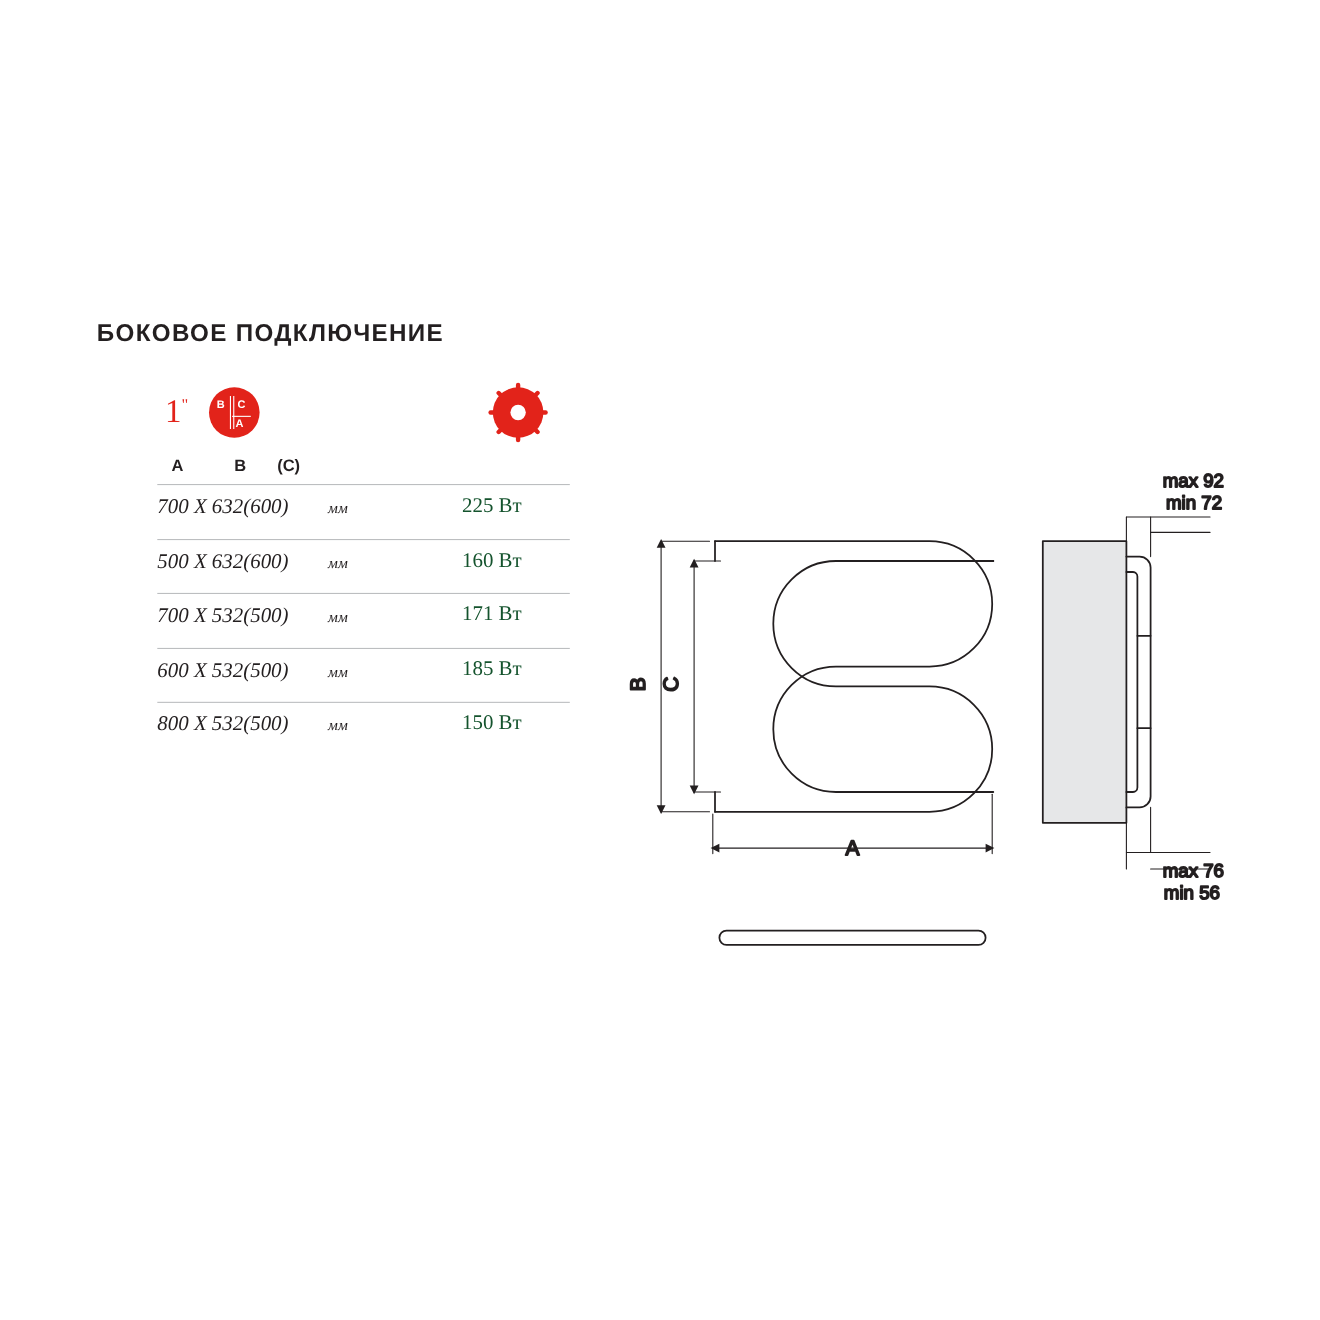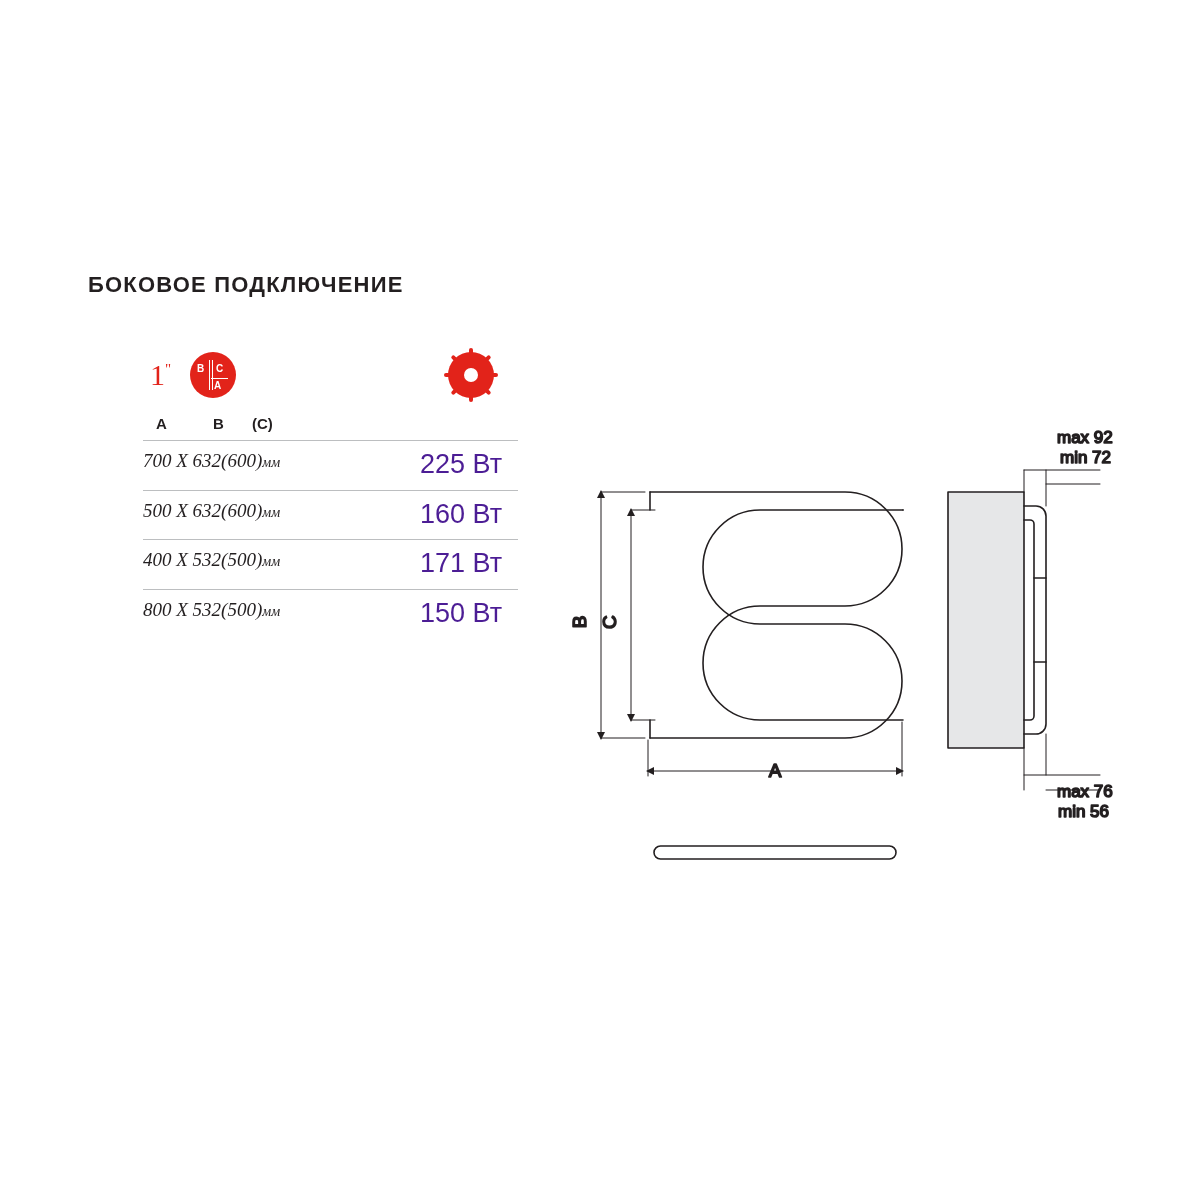--- a/index.html
+++ b/index.html
@@ -11,21 +11,21 @@
     width: 1200px;
     height: 1200px;
     position: relative;
     font-family: "Liberation Sans", sans-serif;
     color: #231f20;
     overflow: hidden;
   }
   #page-title {
     position: absolute;
     left: 88px;
-    top: 272px;
+    top: 290px;
     font-size: 22px;
     font-weight: bold;
     letter-spacing: 1.2px;
     text-transform: uppercase;
     color: #231f20;
   }
 
   
   .icon-row { position: absolute; left: 150px; top: 352px; }
   .dim-icon {
@@ -88,24 +88,24 @@
   .spec-row { position: relative; height: 49.5px; }
   .spec-row .divider {
     position: absolute; left: 143px; top: 0; width: 375px; height: 1px;
     background: #bcbec0;
   }
   .spec-size {
     position: absolute; left: 143px; top: 10px;
     font-size: 19px; font-style: italic; font-family: "Liberation Serif", serif;
     color: #231f20; white-space: nowrap;
   }
-  .spec-size .mm { font-size: 14px; }
+  .spec-size .mm { font-size: 14px; margin-left: 36px; }
   .spec-power {
     position: absolute; left: 420px; top: 9px;
-    font-size: 27px; font-family: Liberation Sans, sans-serif; color: #4c1d95;
+    font-size: 19px; font-family: Liberation Serif, serif; color: #14532d;
     white-space: nowrap;
   }
 
   
   #drawing { position: absolute; left: 0; top: 0; }
   .lbl-txt {
     font-family: "Liberation Sans", sans-serif;
     font-size: 19px;
     fill: #231f20;
   }
@@ -154,22 +154,27 @@
       <div class="spec-size"><span>700 X 632(600)</span><span class="mm">мм</span></div>
       <div class="spec-power">225 Вт</div>
     </div>
     <div class="spec-row">
       <div class="divider"></div>
       <div class="spec-size"><span>500 X 632(600)</span><span class="mm">мм</span></div>
       <div class="spec-power">160 Вт</div>
     </div>
     <div class="spec-row">
       <div class="divider"></div>
-      <div class="spec-size"><span>400 X 532(500)</span><span class="mm">мм</span></div>
+      <div class="spec-size"><span>700 X 532(500)</span><span class="mm">мм</span></div>
       <div class="spec-power">171 Вт</div>
+    </div>
+    <div class="spec-row">
+      <div class="divider"></div>
+      <div class="spec-size"><span>600 X 532(500)</span><span class="mm">мм</span></div>
+      <div class="spec-power">185 Вт</div>
     </div>
     <div class="spec-row">
       <div class="divider"></div>
       <div class="spec-size"><span>800 X 532(500)</span><span class="mm">мм</span></div>
       <div class="spec-power">150 Вт</div>
     </div>
   </div>
 
 <svg id="drawing" width="1200" height="1200" viewBox="0 0 1200 1200">
   <g fill="none" stroke="#231f20" stroke-width="1.6" stroke-linecap="round" stroke-linejoin="round">

